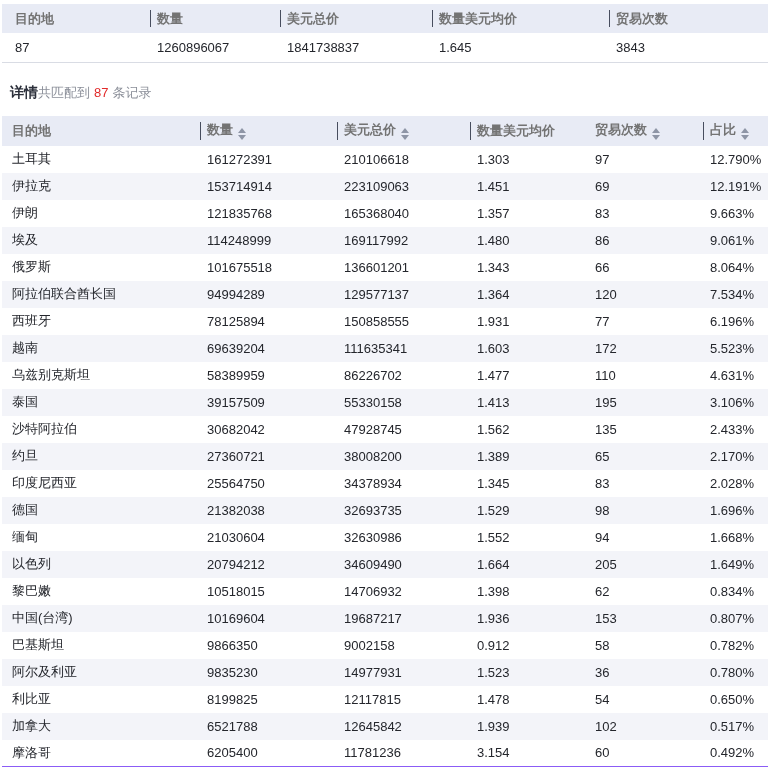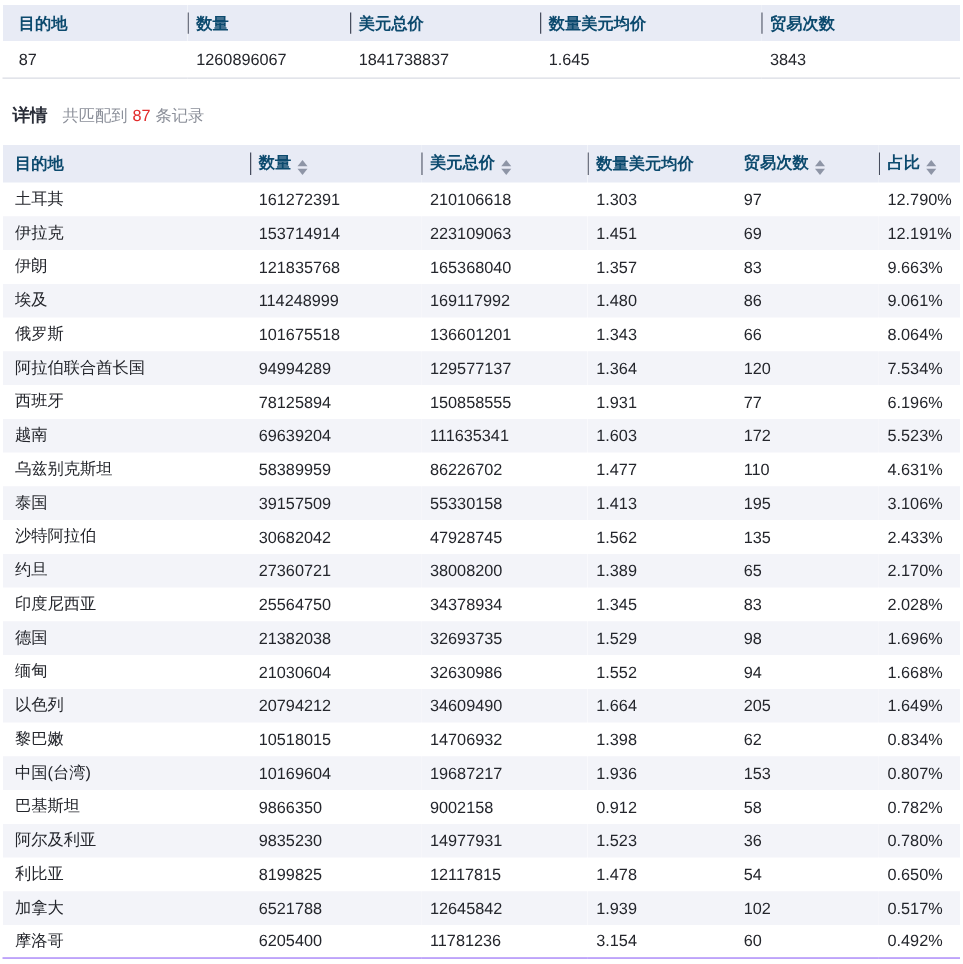--- a/index.html
+++ b/index.html
@@ -11,41 +11,41 @@
     padding-top: 4px;
   }
   table { border-collapse: collapse; table-layout: fixed; width: 766px; margin: 0 2px; }
   th, td {
     text-align: left;
     font-size: 13px;
     padding: 0 0 0 7px;
     white-space: nowrap;
     overflow: hidden;
   }
-  th { font-weight: bold; color: #0c4a6e; }
+  th { font-weight: bold; color: #737373; }
   td { color: #24262c; font-weight: normal; }
 
   
   .summary thead tr { height: 29px; background: #e8ebf5; }
   .summary tbody tr { height: 29px; background: #ffffff; border-bottom: 1px solid #d9dce4; }
   .summary th:nth-child(1), .summary td:nth-child(1) { width: 148px; padding-left: 13px; }
   .summary th:nth-child(2), .summary td:nth-child(2) { width: 130px; }
   .summary th:nth-child(3), .summary td:nth-child(3) { width: 152px; }
   .summary th:nth-child(4), .summary td:nth-child(4) { width: 177px; }
   .summary th:nth-child(5), .summary td:nth-child(5) { width: 159px; }
 
   
   .section-title {
     margin: 19px 2px 14px 2px;
     padding-left: 8px;
     font-size: 13px;
     height: 20px;
     line-height: 20px;
   }
-  .section-title .title { font-size: 14px; font-weight: bold; color: #2b2f3a; margin-right: 12px; }
+  .section-title .title { font-size: 14px; font-weight: bold; color: #2b2f3a; }
   .section-title .muted { color: #8b8f99; text-align: center; }
   .section-title .red { color: #e22a2a; margin: 0 4px; }
 
   
   .main thead tr { height: 30px; background: #e8ebf5; }
   .main tbody tr { height: 27px; background: #ffffff; }
   .main tbody tr:nth-child(even) { background: #f3f4f9; }
   .main tbody { border-bottom: 1px solid #8b5cf6; }
   .main th:nth-child(1), .main td:nth-child(1) { width: 198px; padding-left: 10px; }
   .main th:nth-child(2), .main td:nth-child(2) { width: 137px; }

